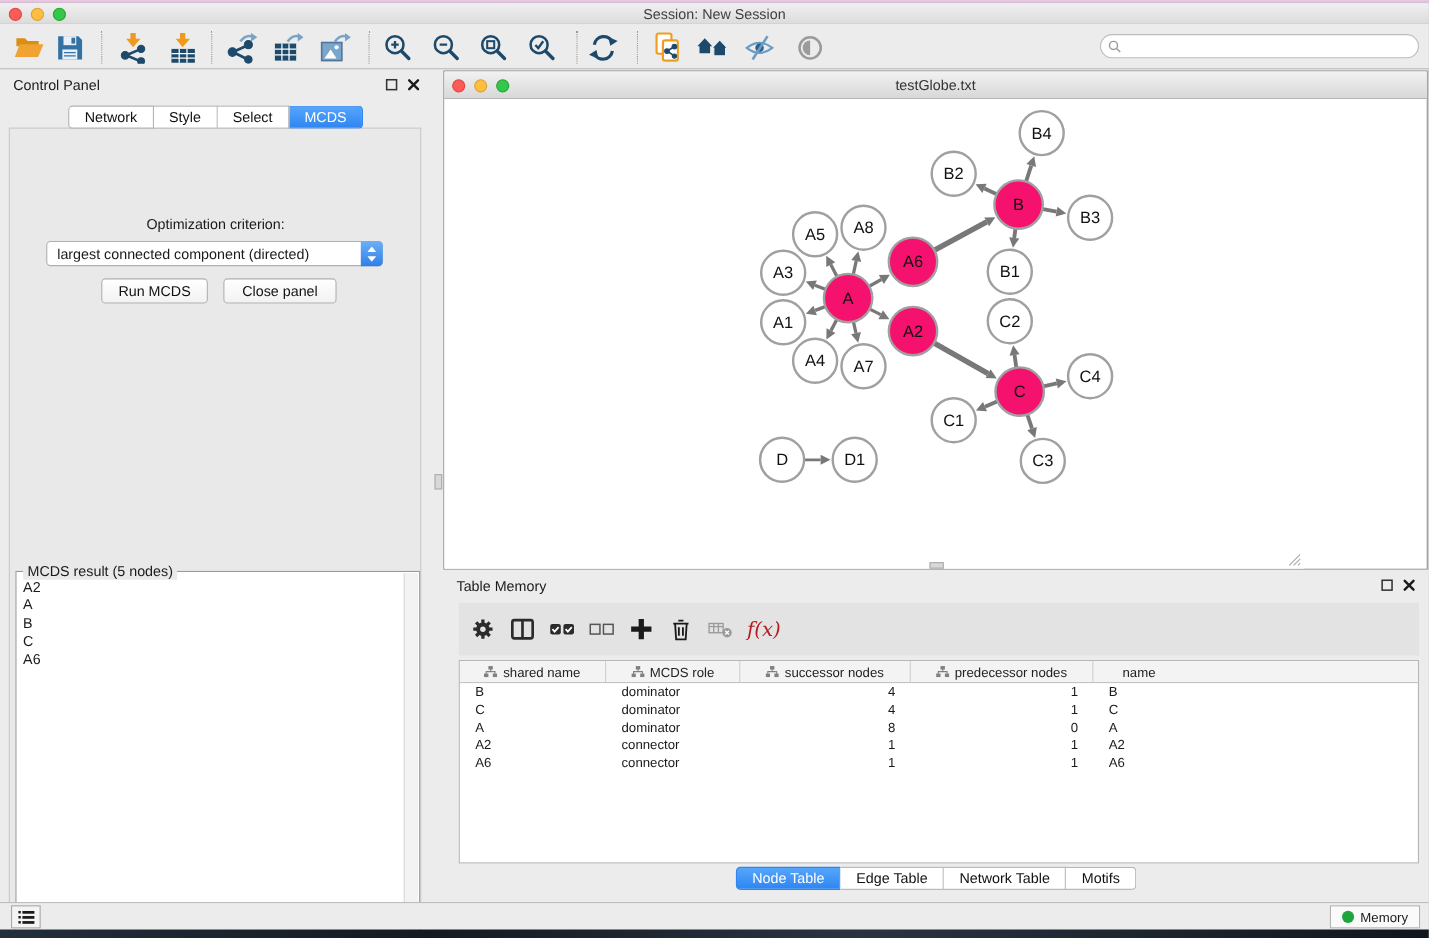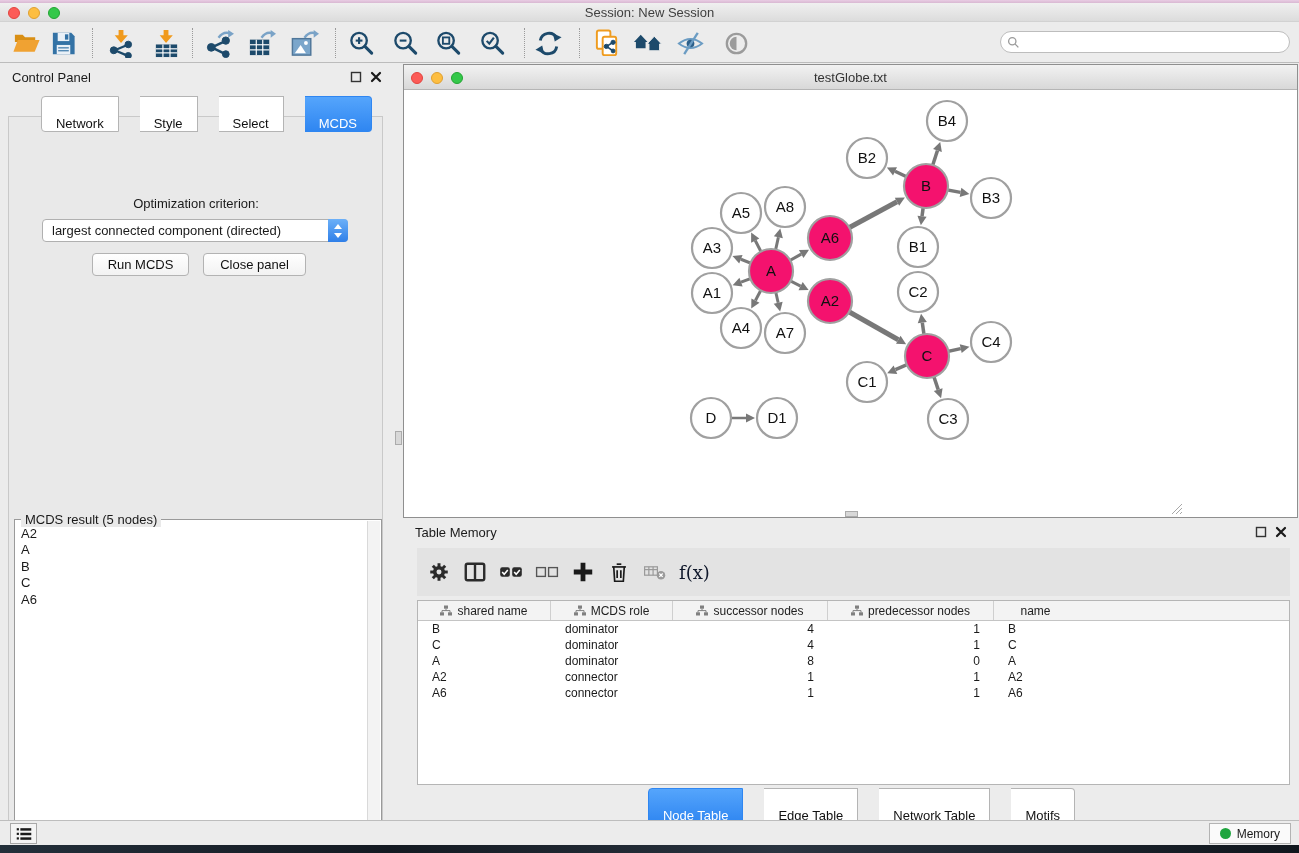--- a/index.html
+++ b/index.html
@@ -28,22 +28,22 @@
 
   
   .cpanel{position:absolute;left:0;top:63px;width:392px;height:757px;}
   .panel-head{position:relative;height:26px;}
   .panel-head .ptitle{position:absolute;left:12px;top:7px;font-size:13px;color:#1a1a1a;}
   .phicons{position:absolute;top:8px;display:flex;gap:8px;}
   .cpanel .phicons{right:10px;}
   .phicons svg{width:12px;height:12px;}
   .cp-body{position:absolute;left:8px;top:53px;width:375px;height:753px;background:#e9e9e9;border:1px solid #c9c9c9;}
   .cp-tabs{position:absolute;left:0;top:33px;width:392px;display:flex;justify-content:center;z-index:2;}
-  .tab{height:21px;line-height:20px;padding:17px 14px;background:#fff;border:1px solid #b4b4b4;border-left:none;
-       font-size:13px;color:#111;margin-left:21px;}
+  .tab{height:21px;line-height:20px;padding:0 14px;background:#fff;border:1px solid #b4b4b4;border-left:none;
+       font-size:13px;color:#111;}
   .tab:first-child{border-left:1px solid #b4b4b4;border-radius:4px 0 0 4px;}
   .tab:last-child{border-radius:0 4px 4px 0;}
   .tab.active{background:linear-gradient(#55a5fc,#2f86f1);border-color:#2f86f1;color:#fff;}
   .opt-label{position:absolute;left:0;width:392px;top:133px;text-align:center;font-size:13px;}
   .combo{position:absolute;left:42px;top:156px;width:306px;height:23px;background:#fff;border:1px solid #b0b0b0;
          border-radius:4px;display:flex;align-items:center;}
   .combo .val{flex:1;padding-left:9px;font-size:13px;white-space:nowrap;overflow:hidden;}
   .combo .stepper{width:20px;height:23px;margin:-1px -1px -1px 0;border-radius:0 4px 4px 0;
                   background:linear-gradient(#6cb0f8,#2f7fe8);display:flex;align-items:center;justify-content:center;}
   .btn{position:absolute;height:23px;background:linear-gradient(#ffffff,#f2f2f2);border:1px solid #b3b3b3;border-radius:4px;
@@ -63,21 +63,21 @@
   .resize-grip{position:absolute;right:2px;bottom:2px;width:14px;height:14px;}
   .vgrip{position:absolute;left:395px;top:431px;width:7px;height:14px;background:#d8d8d8;border:1px solid #ababab;}
   .hgrip{position:absolute;left:845px;top:511px;width:13px;height:6px;background:#d8d8d8;border:1px solid #ababab;}
 
   
   .tpanel{position:absolute;left:403px;top:518px;width:896px;height:302px;background:#ececec;}
   .tpanel .phicons{right:12px;}
   .ttoolbar{position:absolute;left:14px;top:30px;width:873px;height:48px;background:#e3e3e3;display:flex;align-items:center;}
   .ttb{width:36px;height:36px;display:flex;align-items:center;justify-content:center;}
   .ttb svg{width:24px;height:24px;}
-  .fx{font-family:"DejaVu Serif",serif;color:#0f172a;font-size:18px;margin-left:6px;}
+  .fx{font-family:"DejaVu Serif",serif;font-style:italic;color:#b91c1c;font-size:18px;margin-left:6px;}
   .ntable{position:absolute;left:14px;top:82px;width:873px;height:185px;background:#fff;border:1px solid #b5b5b5;overflow:hidden;}
   .thead{display:grid;grid-template-columns:133px 122px 155px 166px 83px 1fr;height:20px;background:#f3f3f3;border-bottom:1px solid #c4c4c4;}
   .th{display:flex;align-items:center;justify-content:center;gap:5px;font-size:12px;color:#222;border-right:1px solid #cfcfcf;overflow:hidden;}
   .th:last-child{border-right:none;}
   .trow{display:grid;grid-template-columns:133px 122px 155px 166px 83px 1fr;height:16px;}
   .td{font-size:12px;line-height:16px;padding-left:14px;white-space:nowrap;overflow:hidden;}
   .td.num{text-align:right;padding-left:0;padding-right:14px;}
   .ttabs{position:absolute;left:0;top:270px;width:896px;display:flex;justify-content:center;}
   .ttabs .tab{height:21px;font-size:13px;}
 

